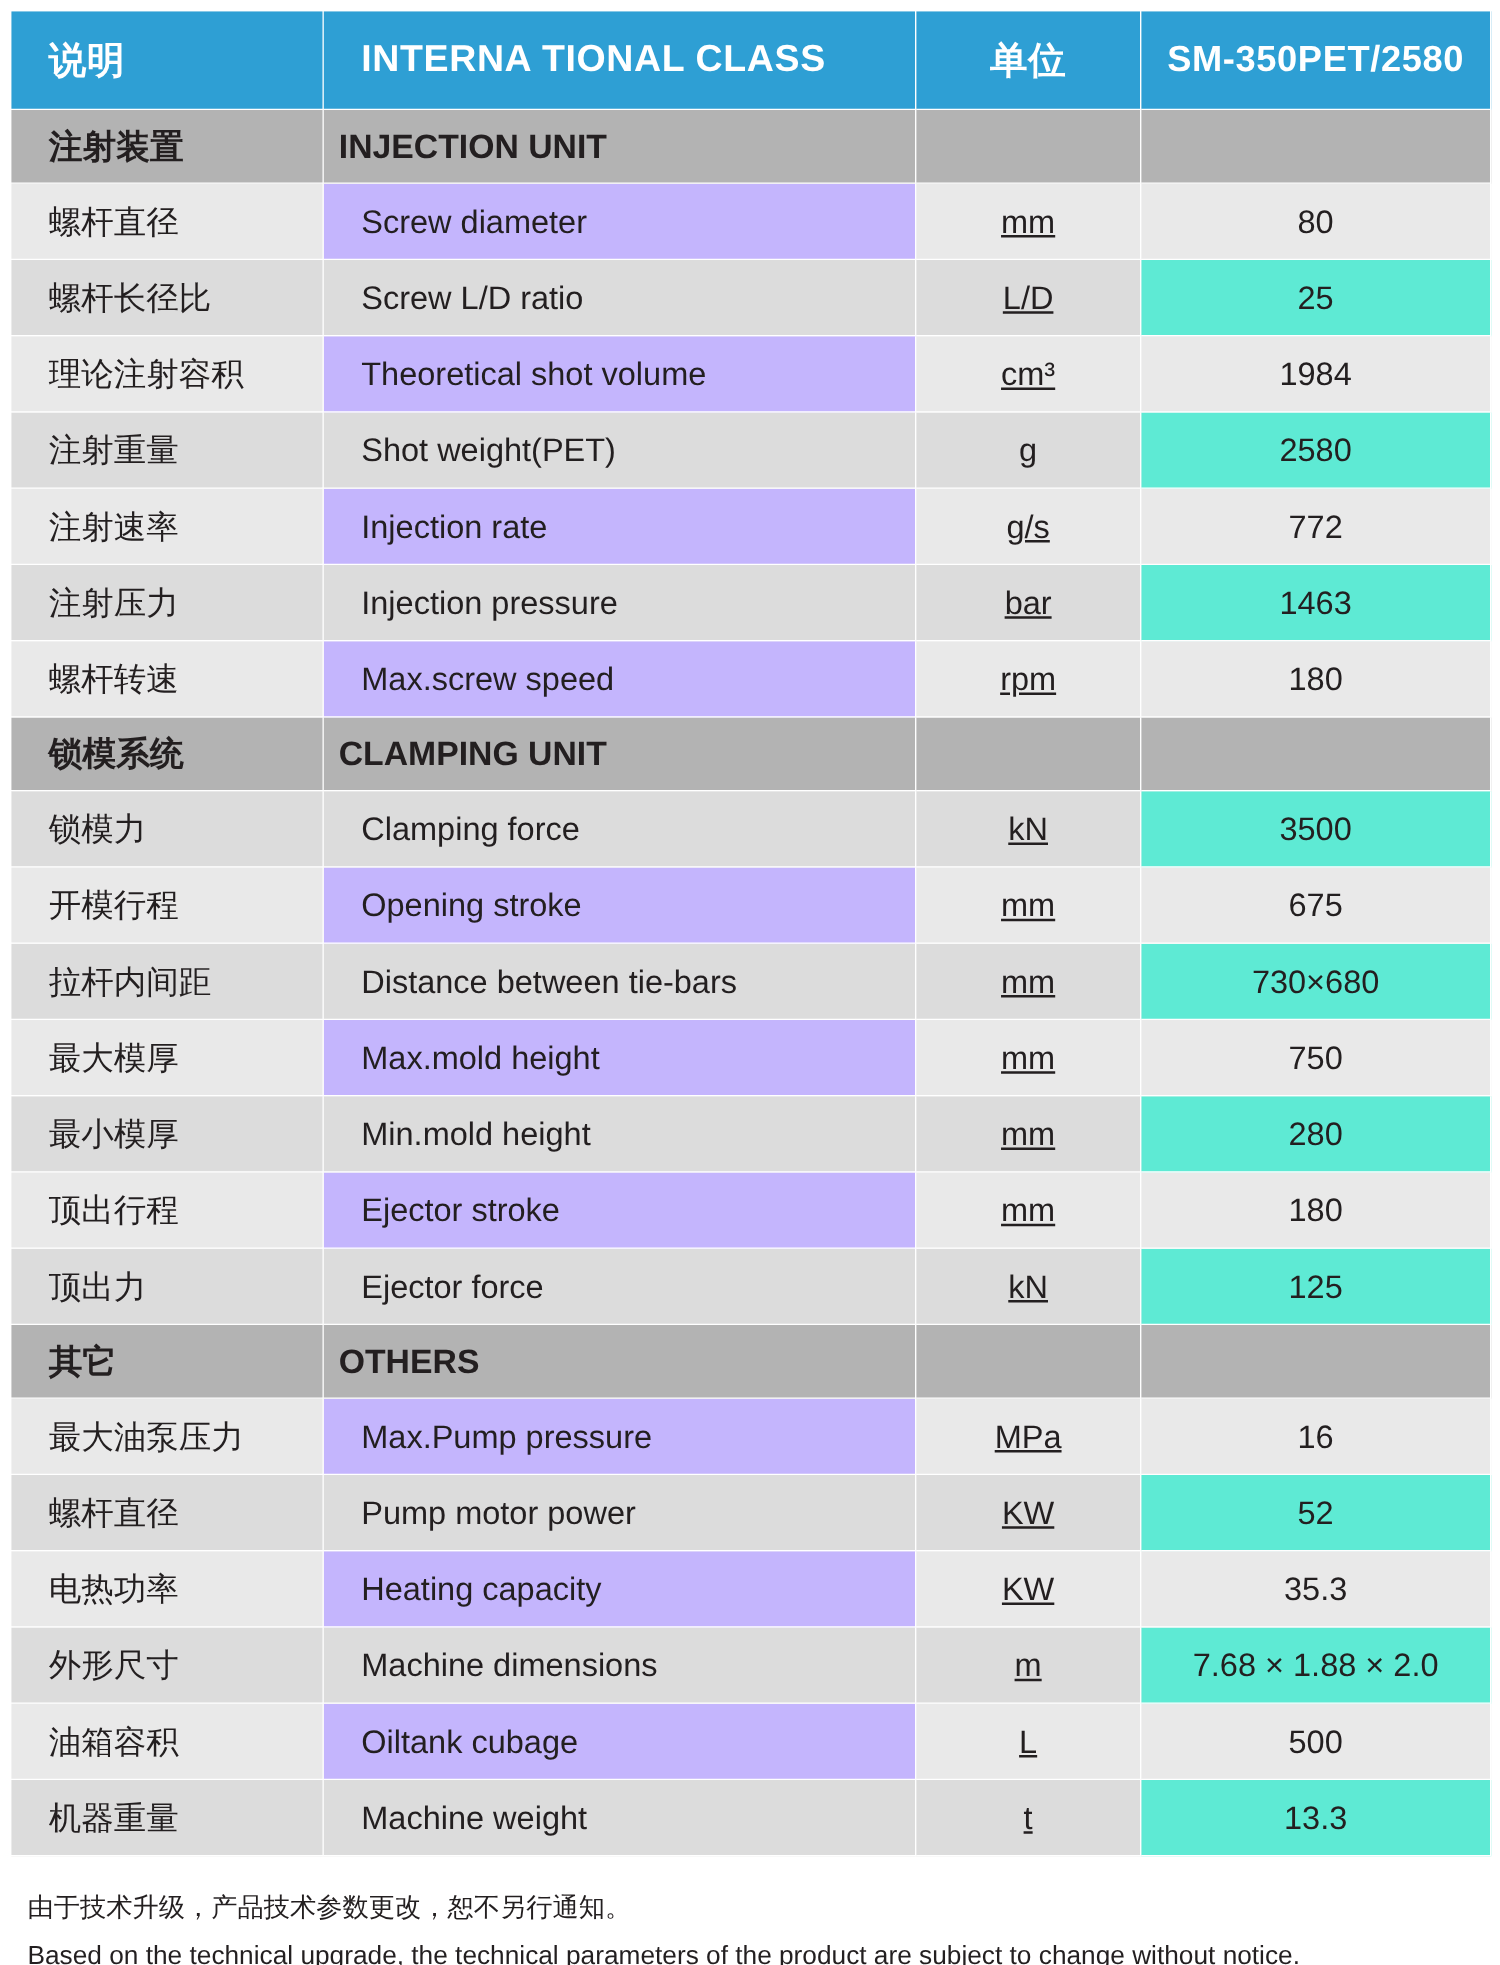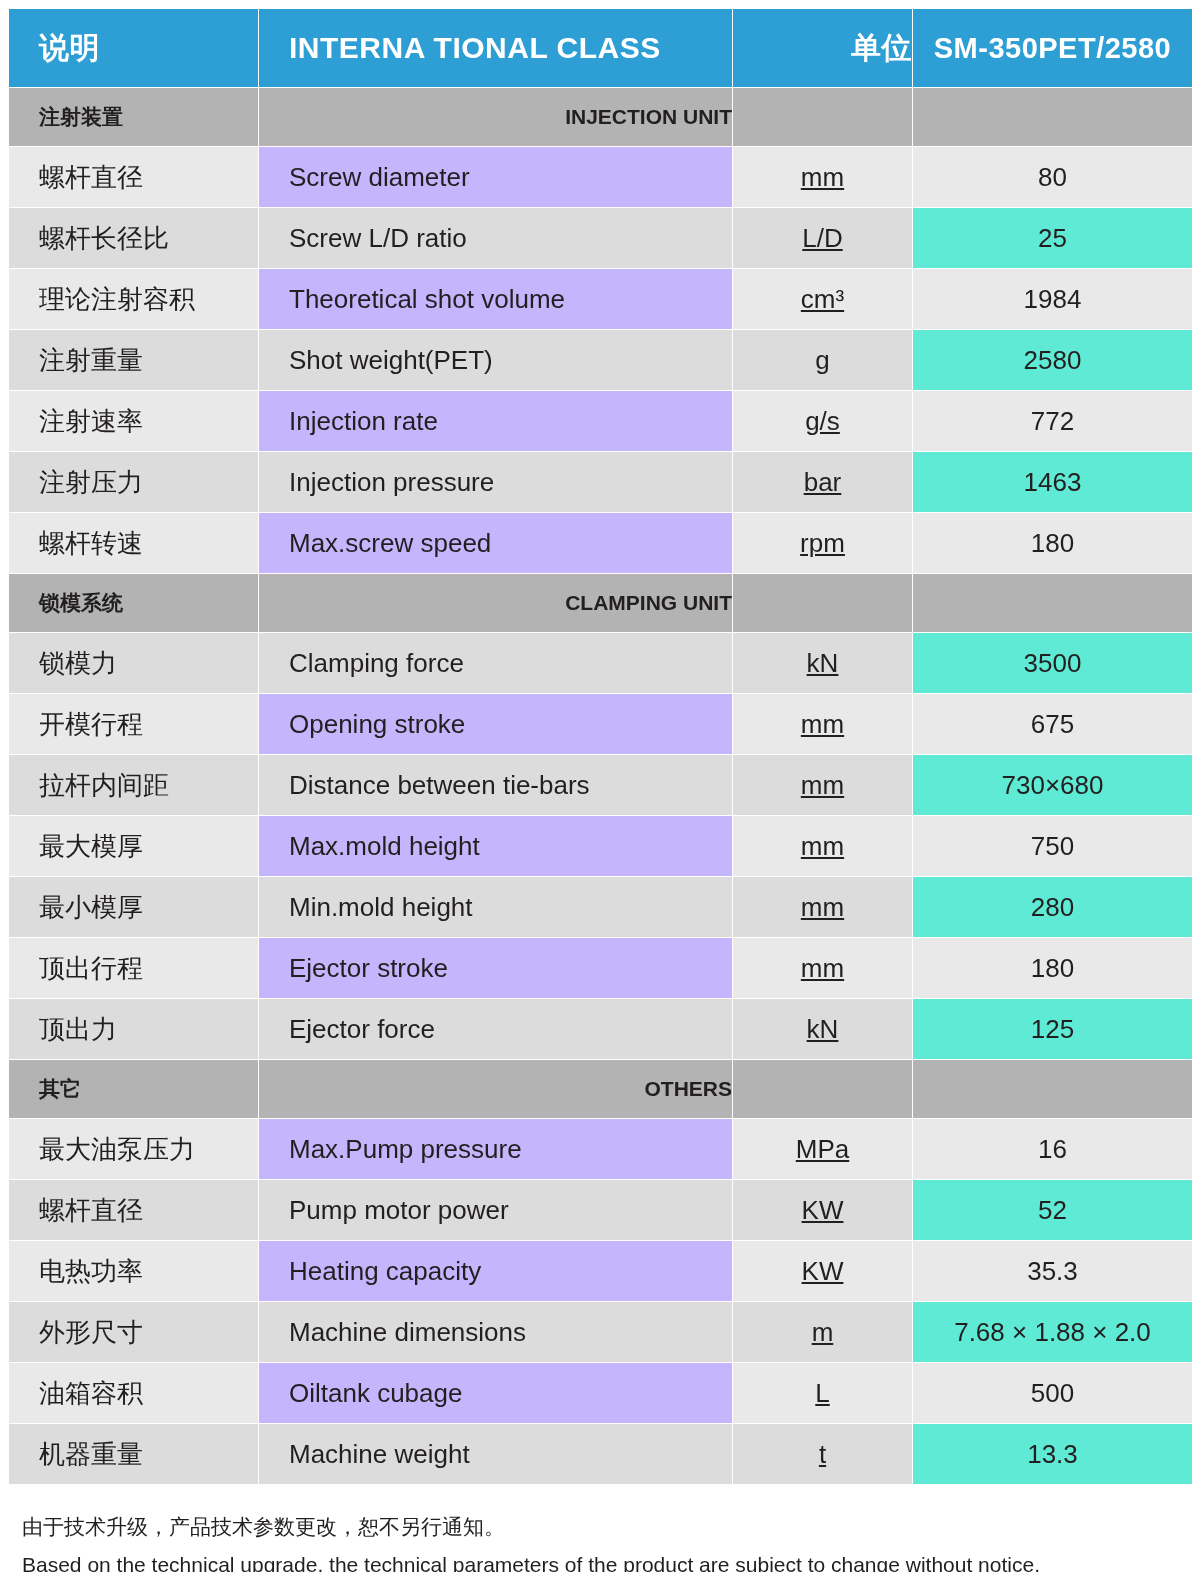--- a/index.html
+++ b/index.html
@@ -43,33 +43,33 @@
   tr.head td {
     background: #2e9fd4;
     color: #ffffff;
     height: 78px;
     font-size: 30px;
     font-weight: bold;
     letter-spacing: 0.5px;
   }
   tr.head td.cn { padding-left: 30px; text-align: left; }
   tr.head td.en { padding-left: 30px; text-align: left; }
-  tr.head td.unit { text-align: right; }
+  tr.head td.unit { text-align: center; }
   tr.head td.model { text-align: center; font-size: 29px; }
 
   
   tr.section td {
     background: #b3b3b3;
     color: #231f20;
-    font-size: 21px;
+    font-size: 27px;
     font-weight: bold;
     height: 58px;
   }
   tr.section td.cn { padding-left: 30px; text-align: left; }
-  tr.section td.en { padding-left: 26px; text-align: right; }
+  tr.section td.en { padding-left: 12px; text-align: left; }
 
   
   tr.data td {
     font-size: 26px;
   }
   tr.data td.cn {
     padding-left: 30px;
     text-align: left;
     background: #e9e9e9;
   }

